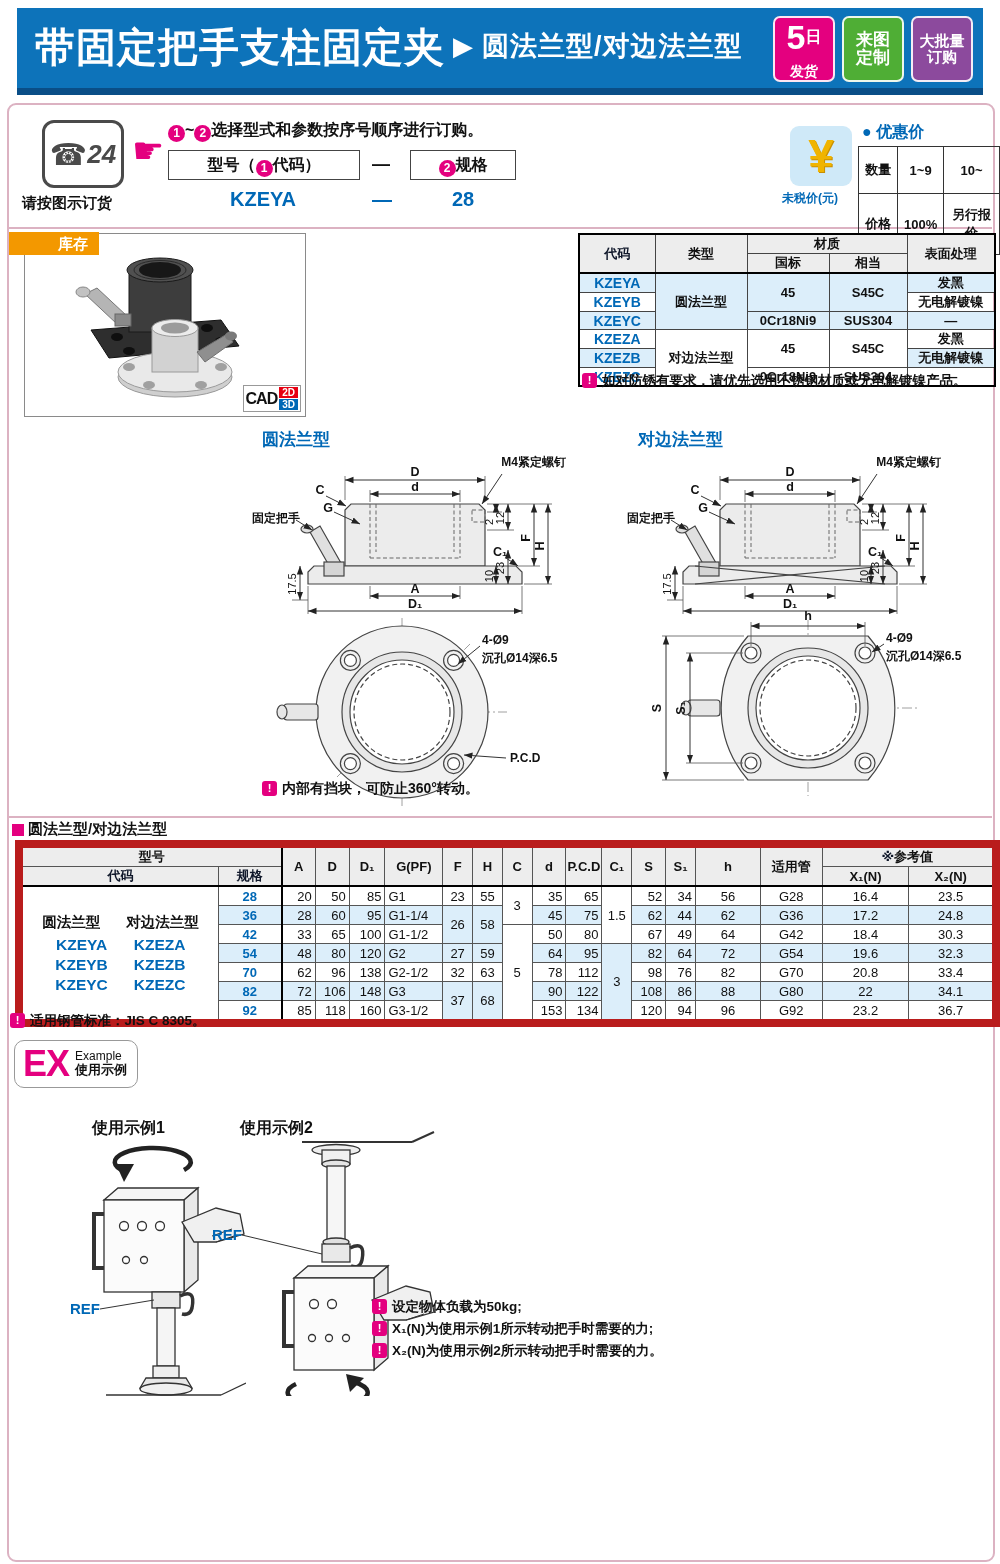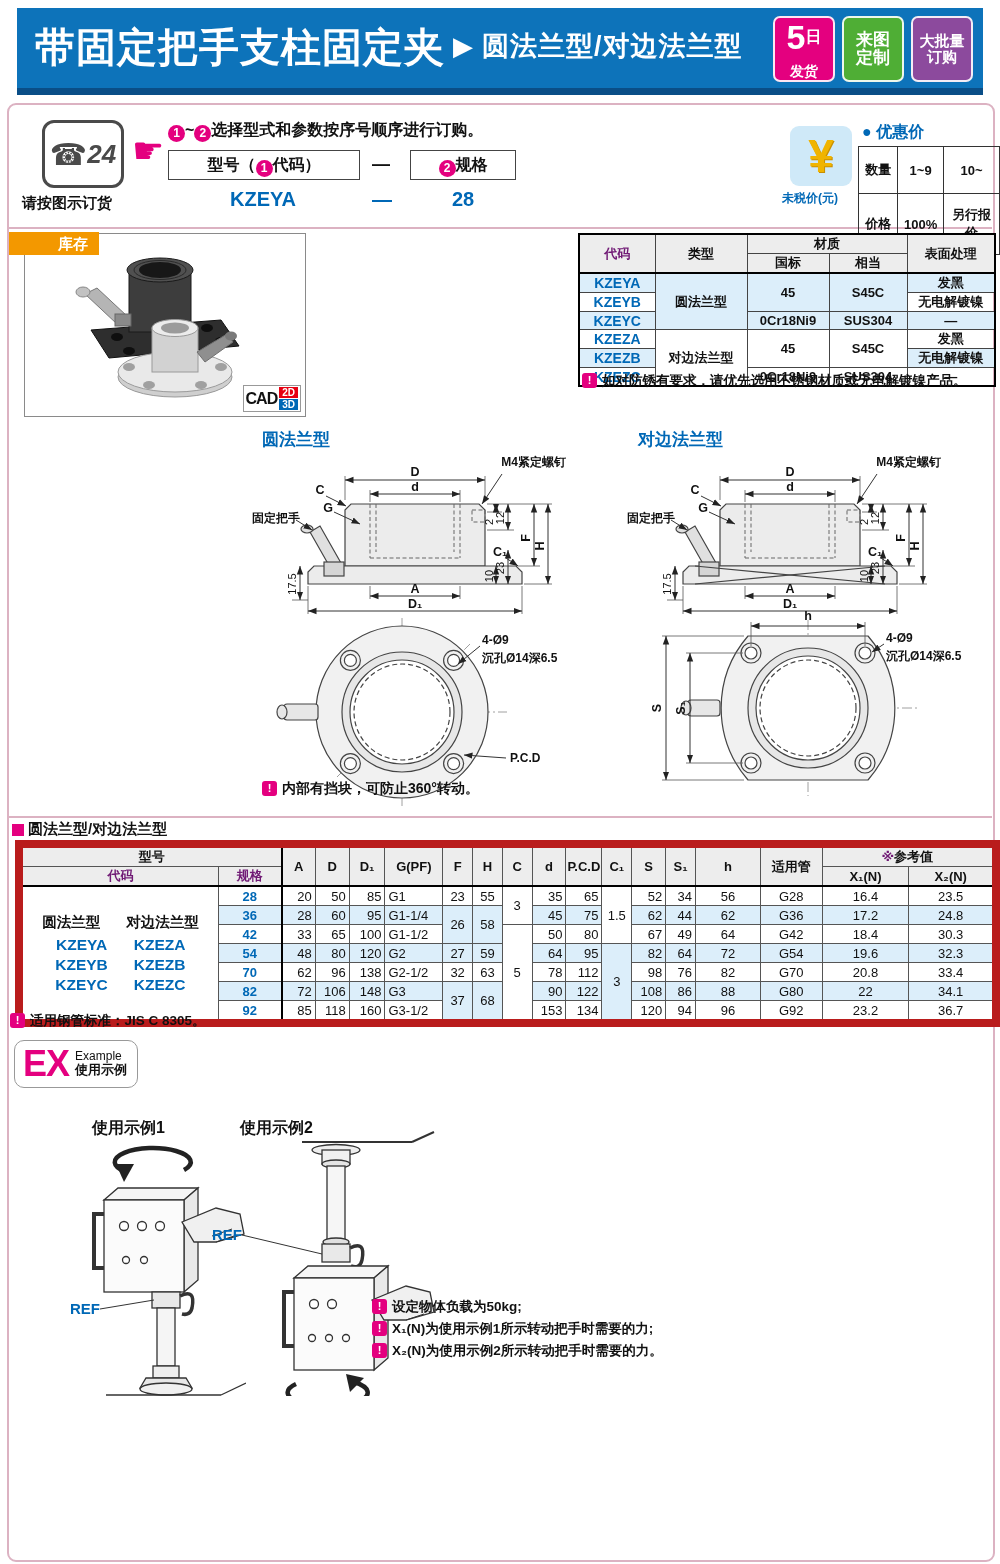--- a/index.html
+++ b/index.html
@@ -63,21 +63,21 @@
   .cad3{background:#0068b6;color:#fff;font-size:10px;font-weight:bold;padding:0 3px;}
   
   .mat{left:578px;top:233px;border-collapse:collapse;table-layout:fixed;}
   .mat th,.mat td{border:1px solid #444;font-size:13px;text-align:center;height:17px;padding:0 2px;overflow:hidden;white-space:nowrap;}
   .mat th{background:#ededed;font-weight:bold;}
   .mat thead{border-bottom:2px solid #000;}
   .mat{border:2px solid #000;}
   .mat .codev{color:#0068b6;font-weight:bold;font-size:14px;}
   .mat td{font-weight:bold;}
   .mat tr.tint{background:#dceefa;}
-  .pinktxt{color:#701a75;}
+  .pinktxt{color:#0f172a;}
   .note{font-size:13.5px;font-weight:bold;display:flex;align-items:flex-start;gap:5px;}
   .note-ico{flex:none;display:inline-block;width:15px;height:15px;background:#e4007f;color:#fff;border-radius:3px;
             font-size:11px;font-weight:bold;text-align:center;line-height:15px;margin-top:1px;}
   .matnote{left:582px;top:372px;width:410px;}
   
   .dtitle{font-size:17px;font-weight:bold;color:#0068b6;}
   svg text{font-family:"Liberation Sans","DejaVu Sans",sans-serif;}
   .dl{font-size:12.5px;font-weight:bold;fill:#111;}
   .dn{font-size:11px;fill:#111;}
   .dc{font-size:12px;font-weight:bold;fill:#111;}

